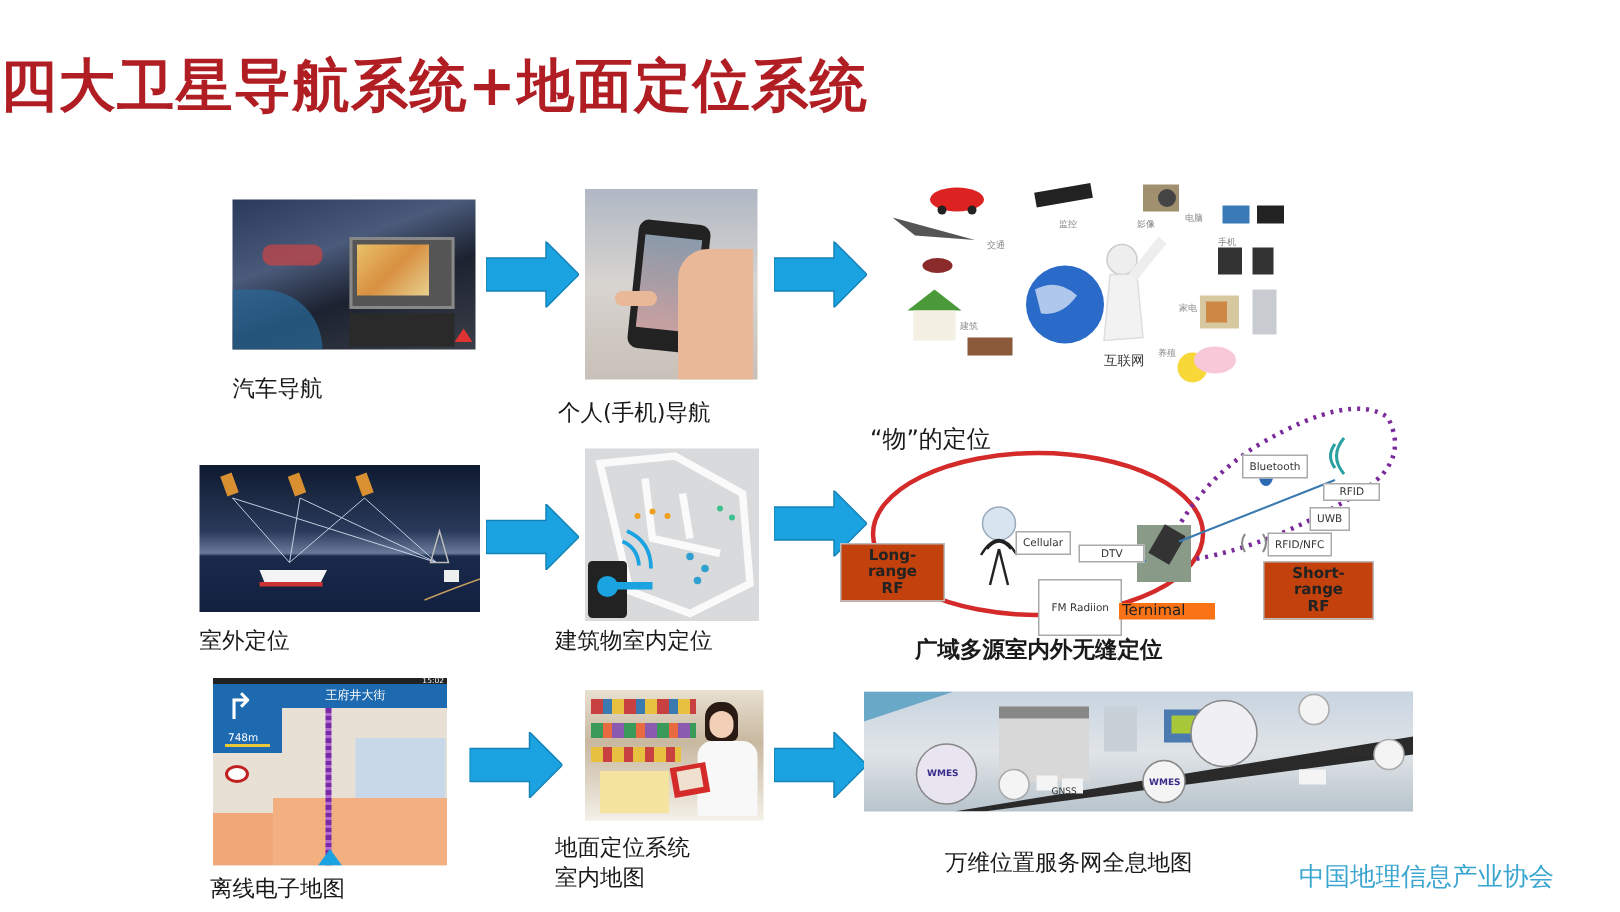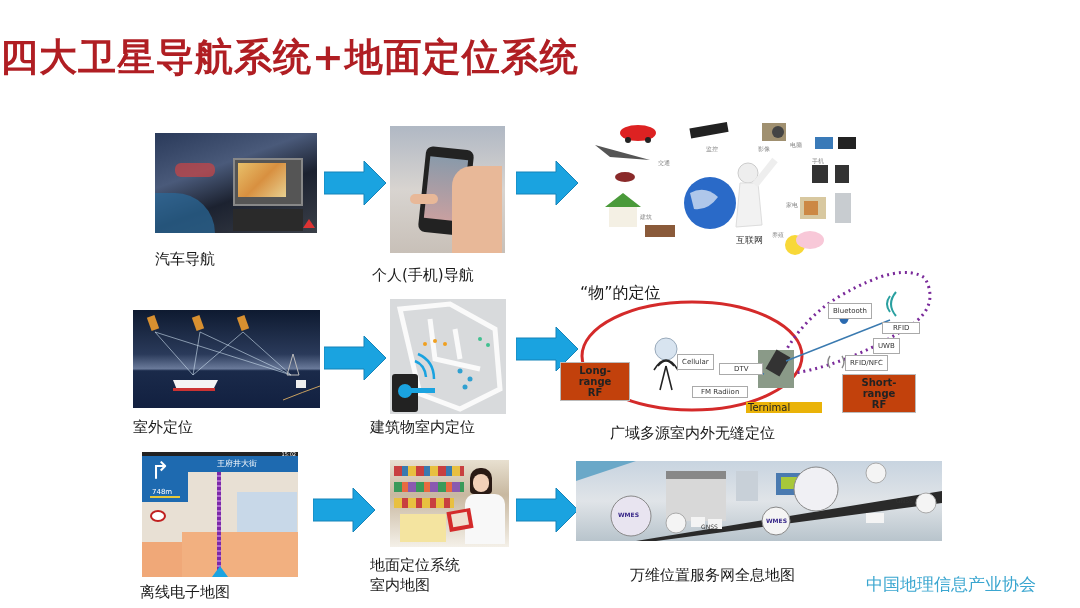--- a/index.html
+++ b/index.html
@@ -171,28 +171,28 @@
     <line x1="175" y1="102" x2="204" y2="108" stroke="#3a7ab0" stroke-width="1.4"></line>
     <line x1="330" y1="54" x2="226" y2="95" stroke="#3a7ab0" stroke-width="1.4"></line>
     <ellipse cx="284" cy="50" rx="5" ry="8" fill="#2a6ab0"></ellipse>
     <path d="M330 30 Q324 38 330 46 M336 26 Q326 38 336 50" stroke="#2aa0a0" stroke-width="2" fill="none"></path>
     <path d="M270 90 Q266 96 270 102 M282 90 Q286 96 282 102" stroke="#888" stroke-width="1.4" fill="none"></path>
   </svg>
   <div class="rf-box" style="left:0px;top:96px;width:70px;"><span></span>Long-range<br>RF</div>
   <div class="rf-box" style="left:282px;top:108px;width:74px;">Short-range<br>RF</div>
   <div class="lbl-box" style="left:117px;top:72px;margin-top:16px;">Cellular</div>
   <div class="lbl-box" style="left:127px;top:97px;padding:1px 14px;margin-left:32px;">DTV</div>
-  <div class="lbl-box" style="left:132px;top:120px;padding:1px 8px;">FM Radiion</div>
+  <div class="lbl-box" style="left:132px;top:120px;padding:14px 8px;">FM Radiion</div>
   <div class="lbl-box" style="left:268px;top:37px;">Bluetooth</div>
   <div class="lbl-box" style="left:322px;top:56px;padding:1px 10px;">RFID</div>
   <div class="lbl-box" style="left:313px;top:72px;">UWB</div>
   <div class="lbl-box" style="left:285px;top:89px;">RFID/NFC</div>
-  <div style="position:absolute;left:186px;top:136px;font-size:10px;color:#222;background:#eab308;padding:0 32px 0 2px;text-align:center;">Ternimal</div>
-</div>
-<div class="cap" style="left:610px;top:424px;width:220px;font-size:15px;">广域多源室内外无缝定位</div>
+  <div style="position:absolute;left:186px;top:136px;font-size:10px;color:#222;background:#f97316;padding:0 20px 0 2px;text-align:center;">Ternimal</div>
+</div>
+<div class="cap" style="left:610px;top:424px;width:220px;font-size:15px;font-weight:bold;">广域多源室内外无缝定位</div>
 
 <div class="pic" style="left:142px;top:452px;width:156px;height:125px;background:#e8e0d4;">
   <div style="position:absolute;left:0;top:0;width:156px;height:4px;background:#222;"></div>
   <div style="position:absolute;right:2px;top:-1px;font-size:5px;color:#fff;">15:02</div>
   <div style="position:absolute;left:0;top:4px;width:156px;height:16px;background:#1e6ab0;"></div>
   <div style="position:absolute;left:75px;top:6px;font-size:8px;color:#fff;">王府井大街</div>
   <div style="position:absolute;left:0;top:4px;width:46px;height:46px;background:#1e6ab0;"></div>
   <div style="position:absolute;left:8px;top:6px;font-size:24px;color:#fff;line-height:26px;">↱</div>
   <div style="position:absolute;left:10px;top:36px;font-size:7px;color:#fff;">748m</div>
   <div style="position:absolute;left:8px;top:44px;width:30px;height:2px;background:#e8c838;"></div>

